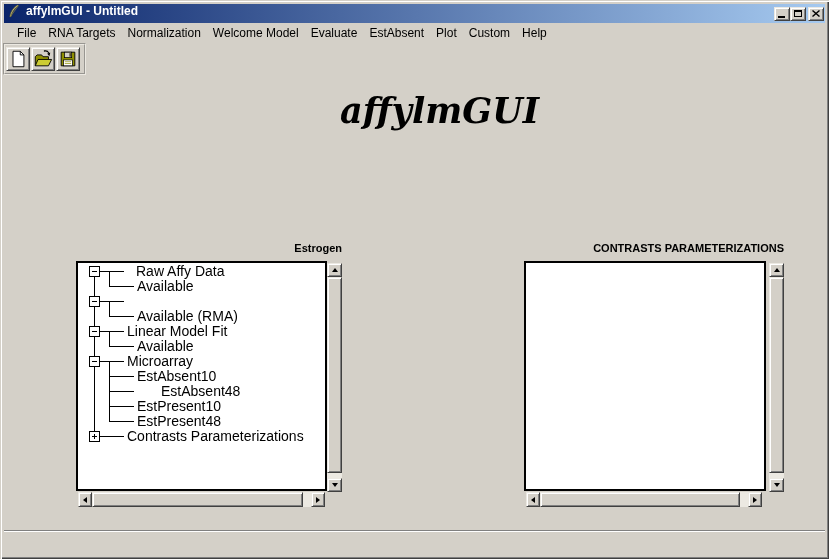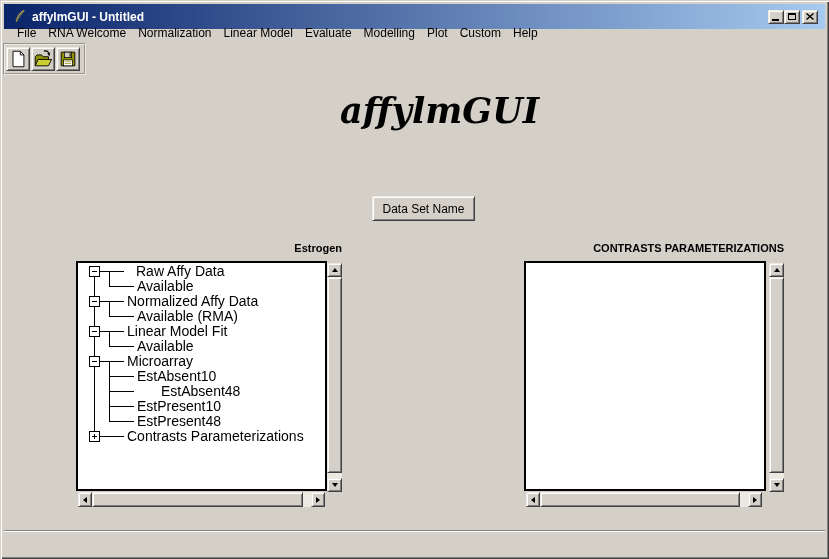--- a/index.html
+++ b/index.html
@@ -2,23 +2,23 @@
 <html><head>
 <meta charset="utf-8">
 <style>
   html,body{margin:0;padding:0;background:#d4d0c8;}
   *{box-sizing:border-box;}
   body{width:829px;height:559px;overflow:hidden;font-family:"Liberation Sans",sans-serif;}
   .window{position:relative;width:829px;height:559px;background:#d4d0c8;
     box-shadow:inset 1px 1px 0 #d4d0c8, inset 2px 2px 0 #ffffff,
                inset -1px -1px 0 #404040, inset -2px -2px 0 #808080;}
   
-  .titlebar{position:absolute;left:4px;top:4px;width:821px;height:25px;
+  .titlebar{position:absolute;left:4px;top:4px;width:821px;height:19px;
     background:linear-gradient(to right,#0a246a,#a6caf0);
-    display:flex;align-items:center;padding:0 7px;}
+    display:flex;padding:0 1px;}
   .app-icon{width:15px;height:15px;margin:0 4px 0 2px;flex:0 0 auto;}
   .title-text{color:#ffffff;font-size:12px;font-weight:bold;white-space:nowrap;
     font-family:"Liberation Sans",sans-serif;}
   .tb-buttons{margin-left:auto;display:flex;align-items:center;}
   .tbtn{width:16px;height:14px;background:#d4d0c8;position:relative;
     border:1px solid;border-color:#ece9e2 #404040 #404040 #ece9e2;
     box-shadow:inset 1px 1px 0 #fff, inset -1px -1px 0 #808080;
     display:flex;align-items:center;justify-content:center;}
   .tbtn.gap{margin-left:2px;}
   .glyph-min{position:absolute;left:3px;bottom:2px;width:7px;height:2px;background:#000;}
@@ -103,25 +103,25 @@
       <span class="tbtn gap">
         <svg width="8" height="7">
             <path d="M0.5 0.5 L7.5 6.5 M7.5 0.5 L0.5 6.5" stroke="#000" stroke-width="1.4"></path>
           </svg>
       </span>
     </span>
   </div>
 
   <div class="menubar">
     <span class="menu-item">File</span>
-    <span class="menu-item">RNA Welcome</span>
+    <span class="menu-item">RNA Targets</span>
     <span class="menu-item">Normalization</span>
-    <span class="menu-item">Linear Model</span>
+    <span class="menu-item">Welcome Model</span>
     <span class="menu-item">Evaluate</span>
-    <span class="menu-item">Modelling</span>
+    <span class="menu-item">EstAbsent</span>
     <span class="menu-item">Plot</span>
     <span class="menu-item">Custom</span>
     <span class="menu-item">Help</span>
   </div>
 
   <div class="toolbar">
     <button class="tool-btn">
       <svg viewBox="0 0 22 22" width="20" height="20">
         <path d="M5.5 2.5 h8 l4 4 v13 h-12 z" fill="#ffffff" stroke="#000"></path>
         <path d="M13.5 2.5 v4 h4" fill="none" stroke="#000"></path>
@@ -140,36 +140,34 @@
         <rect x="7" y="3.5" width="8" height="6" fill="#d4d0c8" stroke="#000" stroke-width="0.8"></rect>
         <rect x="12.5" y="4.5" width="2" height="4" fill="#56512e"></rect>
         <rect x="6" y="12" width="10" height="6.5" fill="#ffffff" stroke="#000" stroke-width="0.8"></rect>
         <path d="M7.5 14 h7 M7.5 16 h7" stroke="#8f8f00" stroke-width="0.8"></path>
       </svg>
     </button>
   </div>
 
   <div class="big-title">affylmGUI</div>
 
-  <button class="dataset-btn">Data Set Name</button>
 
   <div class="panel-header left">Estrogen</div>
   <div class="panel-header right">CONTRASTS PARAMETERIZATIONS</div>
 
   <div class="tree-box" id="tree-box">
       <div class="tline" style="left: 22px; top: 8px; width: 24px; height: 1px;"></div>
       <div class="tline" style="left: 31px; top: 23px; width: 25px; height: 1px;"></div>
       <div class="tlabel" style="left: 59px; top: 16px;">Available</div>
       <div class="tline" style="left: 31px; top: 8px; width: 1px; height: 15px;"></div>
       <div class="tlabel" style="left: 58px; top: 1px;">Raw Affy Data</div>
       <div class="tline" style="left: 22px; top: 38px; width: 24px; height: 1px;"></div>
       <div class="tline" style="left: 31px; top: 53px; width: 25px; height: 1px;"></div>
       <div class="tlabel" style="left: 59px; top: 46px;">Available (RMA)</div>
       <div class="tline" style="left: 31px; top: 38px; width: 1px; height: 15px;"></div>
-      <div class="tlabel" style="left: 49px; top: 31px;">Normalized Affy Data</div>
       <div class="tline" style="left: 22px; top: 68px; width: 24px; height: 1px;"></div>
       <div class="tline" style="left: 31px; top: 83px; width: 25px; height: 1px;"></div>
       <div class="tlabel" style="left: 59px; top: 76px;">Available</div>
       <div class="tline" style="left: 31px; top: 68px; width: 1px; height: 15px;"></div>
       <div class="tlabel" style="left: 49px; top: 61px;">Linear Model Fit</div>
       <div class="tline" style="left: 22px; top: 98px; width: 24px; height: 1px;"></div>
       <div class="tline" style="left: 31px; top: 113px; width: 25px; height: 1px;"></div>
       <div class="tlabel" style="left: 59px; top: 106px;">EstAbsent10</div>
       <div class="tline" style="left: 31px; top: 128px; width: 25px; height: 1px;"></div>
       <div class="tlabel" style="left: 59px; top: 121px; margin-left: 24px;">EstAbsent48</div>

